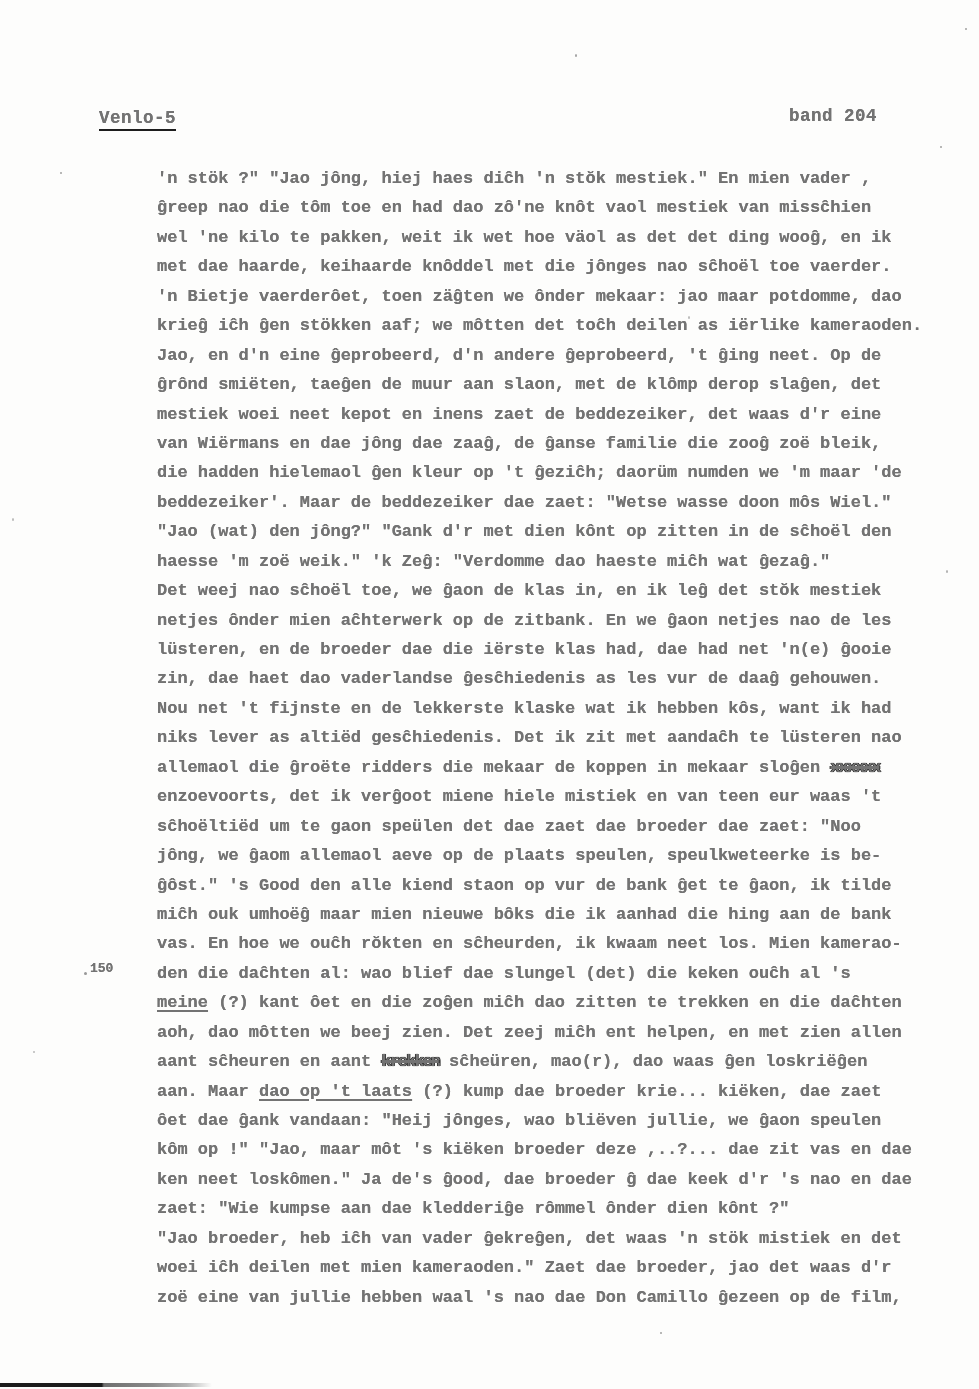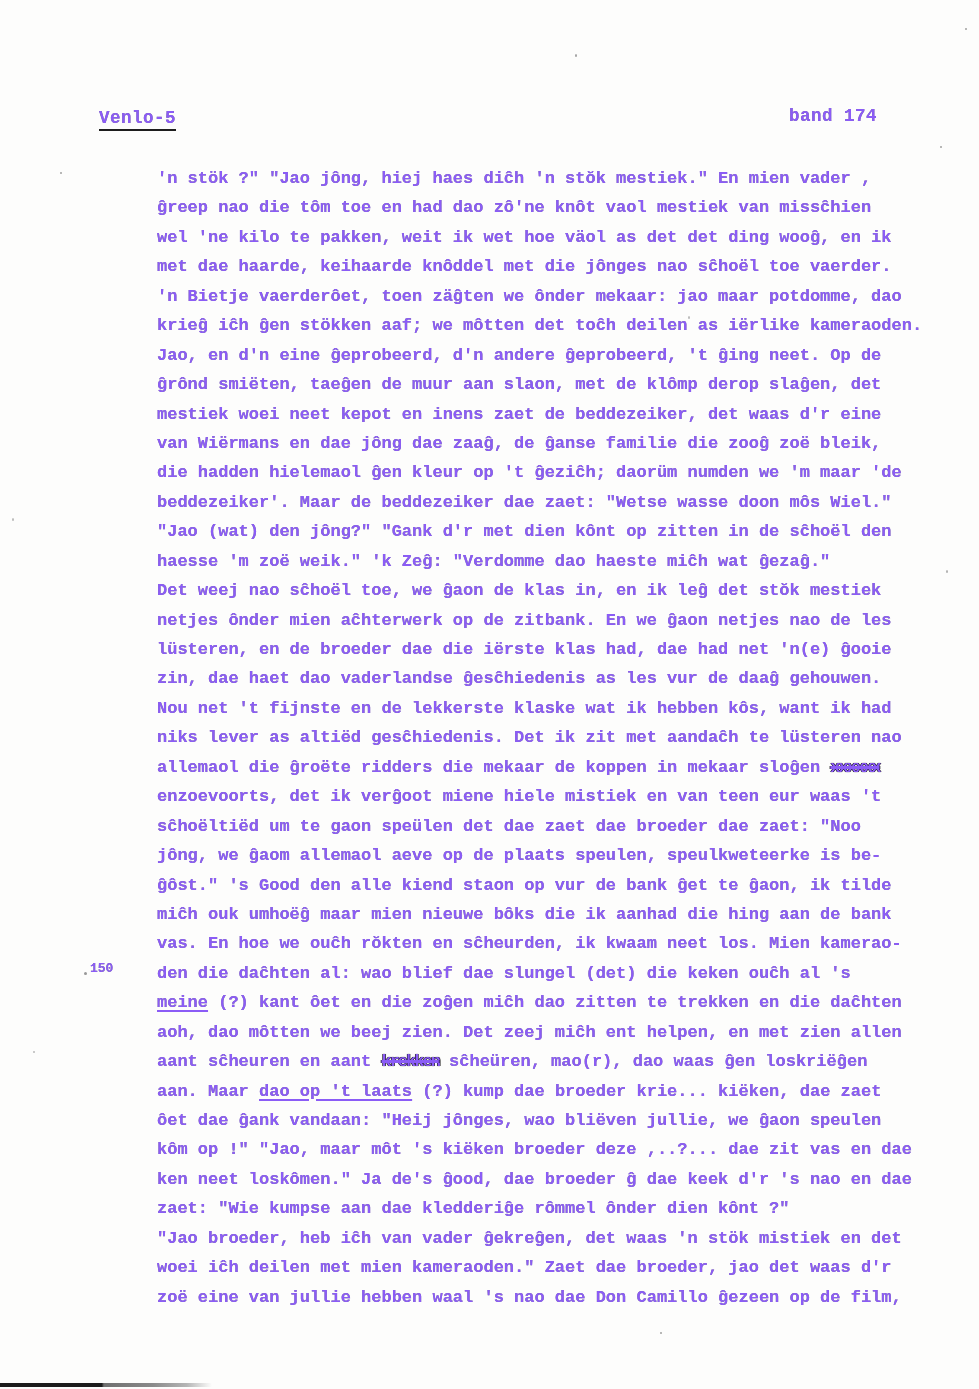--- a/index.html
+++ b/index.html
@@ -2,21 +2,21 @@
 <html><head>
 <meta charset="utf-8">
 <style>
   html,body{margin:0;padding:0;background:#e8e8e8;}
   .page{
     position:relative;
     width:979px;height:1389px;
     background:#fdfdfc;
     overflow:hidden;
     font-family:"Liberation Mono","DejaVu Sans Mono",monospace;
-    color:#8b5cf6;
+    color:#737373;
   }
   .header-left{
     position:absolute;left:99px;top:108px;
     font-size:17.5px;font-weight:700;
     border-bottom:2px solid #1d1d1d;
     padding-bottom:1px;
     letter-spacing:0.5px;
     text-shadow:0 0 0.5px rgba(0,0,0,0.55);
   }
   .header-right{
@@ -62,21 +62,21 @@
   .s9{left:946px;top:570px;width:2px;height:3px;opacity:0.45;}
   .s10{left:84px;top:972px;width:3px;height:3px;opacity:0.6;}
 </style>
 </head>
 <body>
 
 <div class="page">
 
   <div class="header-left">Venlo-5</div>
 
-  <div class="header-right">band 174</div>
+  <div class="header-right">band 204</div>
 
   <div class="margin-number">150</div>
 
   <div class="body-text"><div class="line"><span>'n stök ?" "Jao jông, hiej haes diĉh 'n stŏk mestiek." En mien vader ,</span></div><div class="line"><span>ĝreep nao die tôm toe en had dao zô'ne knôt vaol mestiek van missĉhien</span></div><div class="line"><span>wel 'ne kilo te pakken, weit ik wet hoe väol as det det ding wooĝ, en ik</span></div><div class="line"><span>met dae haarde, keihaarde knôddel met die jônges nao sĉhoël toe vaerder.</span></div><div class="line"><span>'n Bietje vaerderôet, toen zäĝten we ônder mekaar: jao maar potdomme, dao</span></div><div class="line"><span>krieĝ iĉh ĝen stökken aaf; we môtten det toĉh deilen as iërlike kameraoden.</span></div><div class="line"><span>Jao, en d'n eine ĝeprobeerd, d'n andere ĝeprobeerd, 't ĝing neet. Op de</span></div><div class="line"><span>ĝrônd smiëten, taeĝen de muur aan slaon, met de klômp derop slaĝen, det</span></div><div class="line"><span>mestiek woei neet kepot en inens zaet de beddezeiker, det waas d'r eine</span></div><div class="line"><span>van Wiërmans en dae jông dae zaaĝ, de ĝanse familie die zooĝ zoë bleik,</span></div><div class="line"><span>die hadden hielemaol ĝen kleur op 't ĝeziĉh; daorüm numden we 'm maar 'de</span></div><div class="line"><span>beddezeiker'. Maar de beddezeiker dae zaet: "Wetse wasse doon môs Wiel."</span></div><div class="line"><span>"Jao (wat) den jông?" "Gank d'r met dien kônt op zitten in de sĉhoël den</span></div><div class="line"><span>haesse 'm zoë weik." 'k Zeĝ: "Verdomme dao haeste miĉh wat ĝezaĝ."</span></div><div class="line"><span>Det weej nao sĉhoël toe, we ĝaon de klas in, en ik leĝ det stŏk mestiek</span></div><div class="line"><span>netjes ônder mien aĉhterwerk op de zitbank. En we ĝaon netjes nao de les</span></div><div class="line"><span>lüsteren, en de broeder dae die iërste klas had, dae had net 'n(e) ĝooie</span></div><div class="line"><span>zin, dae haet dao vaderlandse ĝesĉhiedenis as les vur de daaĝ gehouwen.</span></div><div class="line"><span>Nou net 't fijnste en de lekkerste klaske wat ik hebben kôs, want ik had</span></div><div class="line"><span>niks lever as altiëd gesĉhiedenis. Det ik zit met aandaĉh te lüsteren nao</span></div><div class="line"><span>allemaol die ĝroëte ridders die mekaar de koppen in mekaar sloĝen </span><span class="strike">xxxxxx</span></div><div class="line"><span>enzoevoorts, det ik verĝoot miene hiele mistiek en van teen eur waas 't</span></div><div class="line"><span>sĉhoëltiëd um te gaon speülen det dae zaet dae broeder dae zaet: "Noo</span></div><div class="line"><span>jông, we ĝaom allemaol aeve op de plaats speulen, speulkweteerke is be-</span></div><div class="line"><span>ĝôst." 's Good den alle kiend staon op vur de bank ĝet te ĝaon, ik tilde</span></div><div class="line"><span>miĉh ouk umhoëĝ maar mien nieuwe bôks die ik aanhad die hing aan de bank</span></div><div class="line"><span>vas. En hoe we ouĉh rŏkten en sĉheurden, ik kwaam neet los. Mien kamerao-</span></div><div class="line"><span>den die daĉhten al: wao blief dae slungel (det) die keken ouĉh al 's</span></div><div class="line"><span class="u">meine</span><span> (?) kant ôet en die zoĝen miĉh dao zitten te trekken en die daĉhten</span></div><div class="line"><span>aoh, dao môtten we beej zien. Det zeej miĉh ent helpen, en met zien allen</span></div><div class="line"><span>aant sĉheuren en aant </span><span class="strike">krekken</span><span> sĉheüren, mao(r), dao waas ĝen loskriëĝen</span></div><div class="line"><span>aan. Maar </span><span class="u">dao op 't laats</span><span> (?) kump dae broeder krie... kiëken, dae zaet</span></div><div class="line"><span>ôet dae ĝank vandaan: "Heij jônges, wao bliëven jullie, we ĝaon speulen</span></div><div class="line"><span>kôm op !" "Jao, maar môt 's kiëken broeder deze ,..?... dae zit vas en dae</span></div><div class="line"><span>ken neet loskômen." Ja de's ĝood, dae broeder ĝ dae keek d'r 's nao en dae</span></div><div class="line"><span>zaet: "Wie kumpse aan dae kledderiĝe rômmel ônder dien kônt ?"</span></div><div class="line"><span>"Jao broeder, heb iĉh van vader ĝekreĝen, det waas 'n stök mistiek en det</span></div><div class="line"><span>woei iĉh deilen met mien kameraoden." Zaet dae broeder, jao det waas d'r</span></div><div class="line"><span>zoë eine van jullie hebben waal 's nao dae Don Camillo ĝezeen op de film,</span></div></div>
 
   <div class="scan-line-bottom"></div>
 
   <div class="speck s1"></div>
   <div class="speck s2"></div>
   <div class="speck s3"></div>

